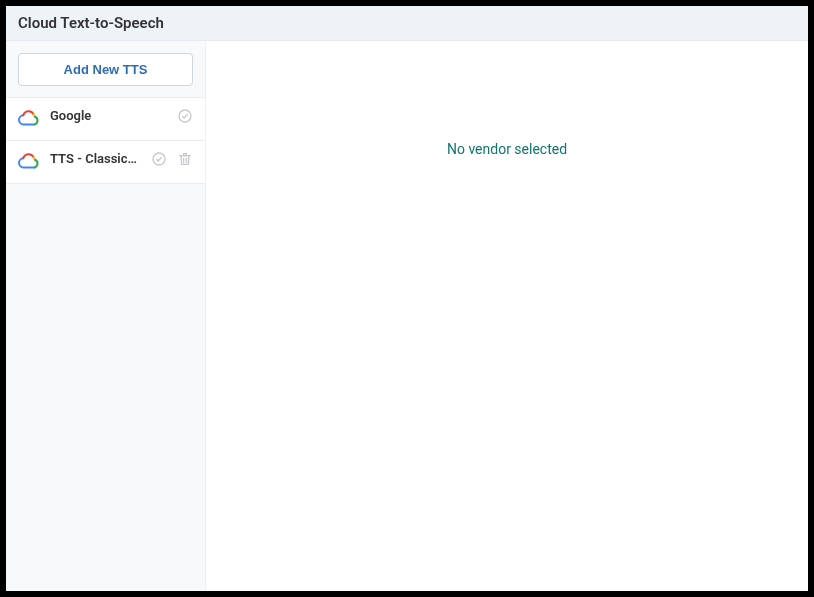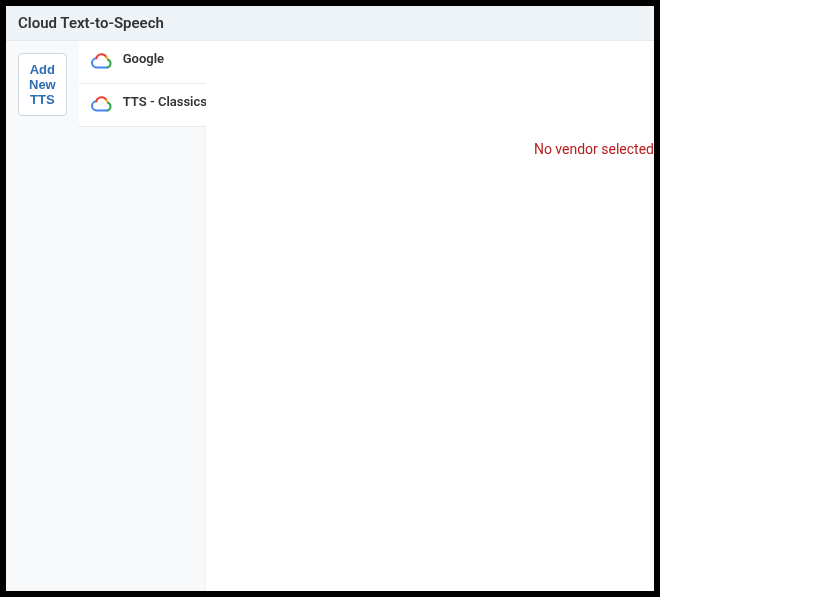--- a/index.html
+++ b/index.html
@@ -4,21 +4,21 @@
 <style>
   * { box-sizing: border-box; margin: 0; padding: 0; }
   body {
     font-family: -apple-system, BlinkMacSystemFont, "Segoe UI", Roboto, Arial, sans-serif;
     background: #fff;
     width: 814px;
     height: 597px;
     overflow: hidden;
   }
   .frame {
-    width: 660px;
+    width: 814px;
     height: 597px;
     border: 6px solid #000;
     display: flex;
     flex-direction: column;
     background: #fff;
   }
   .titlebar {
     background: #eef3f8;
     padding: 8px 12px;
     font-size: 15px;
@@ -29,21 +29,21 @@
   .body {
     flex: 1;
     display: flex;
     min-height: 0;
   }
   .sidebar {
     width: 200px;
     background: #f7f9fb;
     border-right: 1px solid #eef0f2;
     display: flex;
-    flex-direction: row;
+    flex-direction: column;
   }
   .add-btn-wrap {
     padding: 12px;
   }
   .add-btn {
     width: 100%;
     padding: 8px 10px;
     font-size: 13px;
     font-weight: 600;
     color: #2f6db3;
@@ -90,22 +90,22 @@
   .main {
     flex: 1;
     position: relative;
     background: #fff;
   }
   .empty-msg {
     position: absolute;
     top: 100px;
     left: 0;
     right: 0;
-    text-align: right;
-    color: #b91c1c;
+    text-align: center;
+    color: #0f766e;
     font-size: 14px;
   }
 </style>
 </head>
 <body>
 
 <div class="frame">
   <div class="titlebar">Cloud Text-to-Speech</div>
   <div class="body">
     <div class="sidebar">

